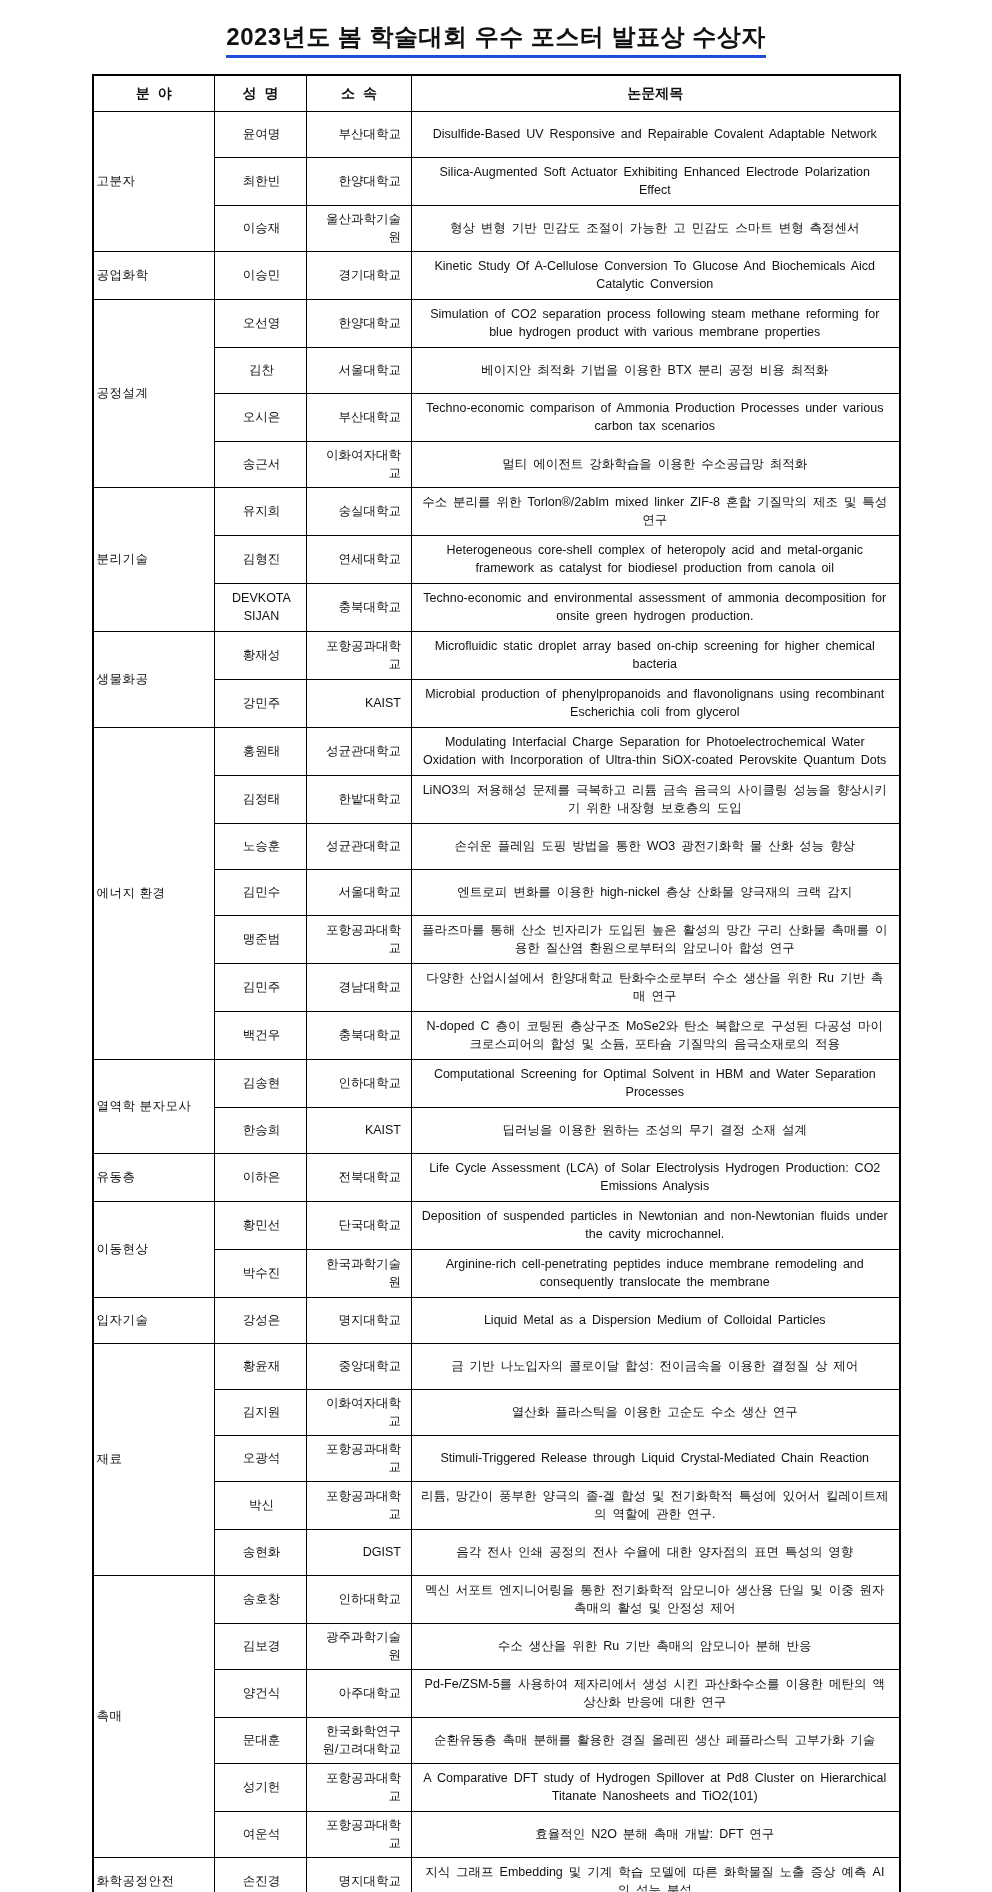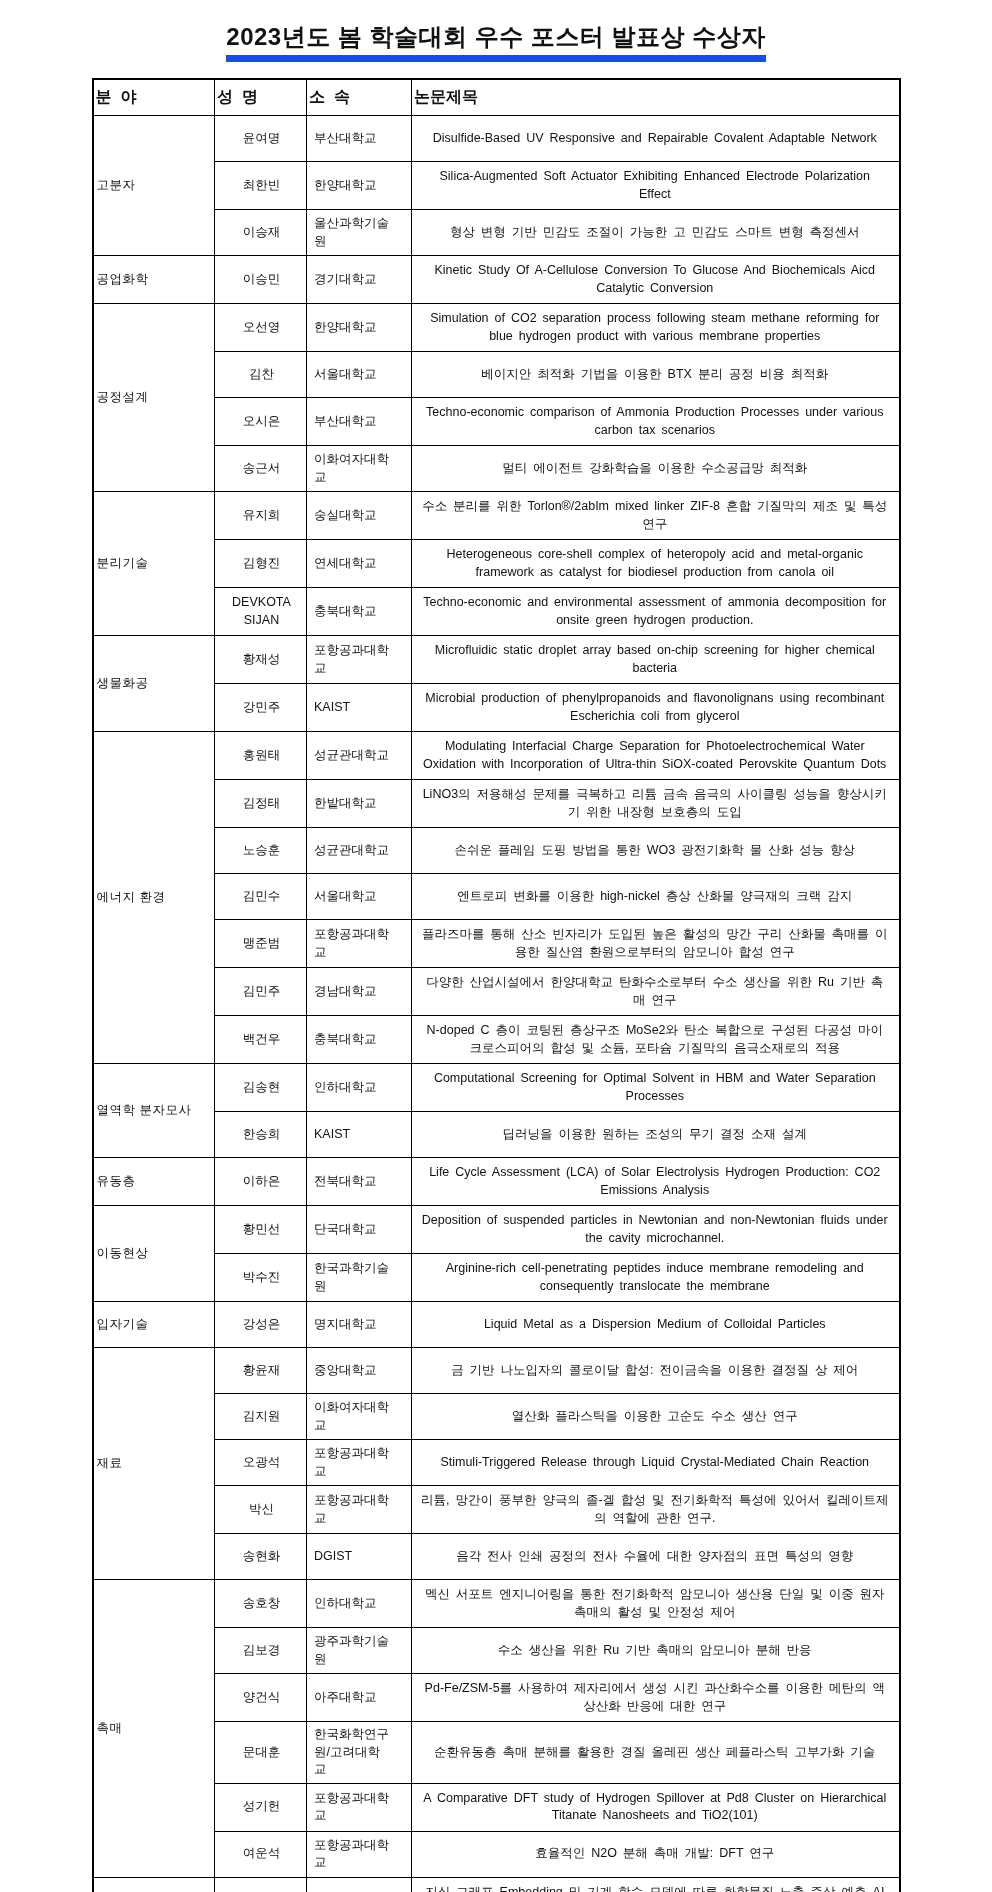--- a/index.html
+++ b/index.html
@@ -17,21 +17,21 @@
   }
   .page-title {
     text-align: center;
     margin: 0 0 16px 0;
   }
   .page-title .title-text {
     display: inline-block;
     font-size: 24px;
     font-weight: 700;
     letter-spacing: 0.5px;
-    border-bottom: 7px solid #1d4ed8;
+    border-bottom: 3px solid #1d4ed8;
     padding-bottom: 3px;
     line-height: 1.25;
   }
   table.awards {
     width: 807px;
     margin: 0 auto;
     border-collapse: collapse;
     table-layout: fixed;
     border: 2px solid #000;
   }
@@ -41,39 +41,39 @@
   col.c-title { width: 488px; }
   th, td {
     border: 1px solid #000;
     vertical-align: middle;
     font-size: 12.5px;
     line-height: 1.4;
     word-break: break-word;
   }
   th {
     height: 31px;
-    font-size: 16px;
+    font-size: 14px;
     font-weight: 700;
-    text-align: left;
+    text-align: center;
     padding: 2px 2px;
     white-space: pre;
   }
   tbody tr { height: 46px; }
   td.field-cell {
     text-align: left;
     padding: 4px 3px;
     letter-spacing: 0.5px;
   }
   td.name-cell {
     text-align: center;
     padding: 4px 6px 4px 8px;
   }
   td.aff-cell {
-    text-align: left;
-    padding: 4px 20px 4px 7px;
+    text-align: right;
+    padding: 4px 10px 4px 7px;
   }
   td.title-cell {
     text-align: center;
     padding: 6px 10px 6px 9px;
     word-spacing: 2.5px;
   }
 </style>
 </head>
 <body>
 

